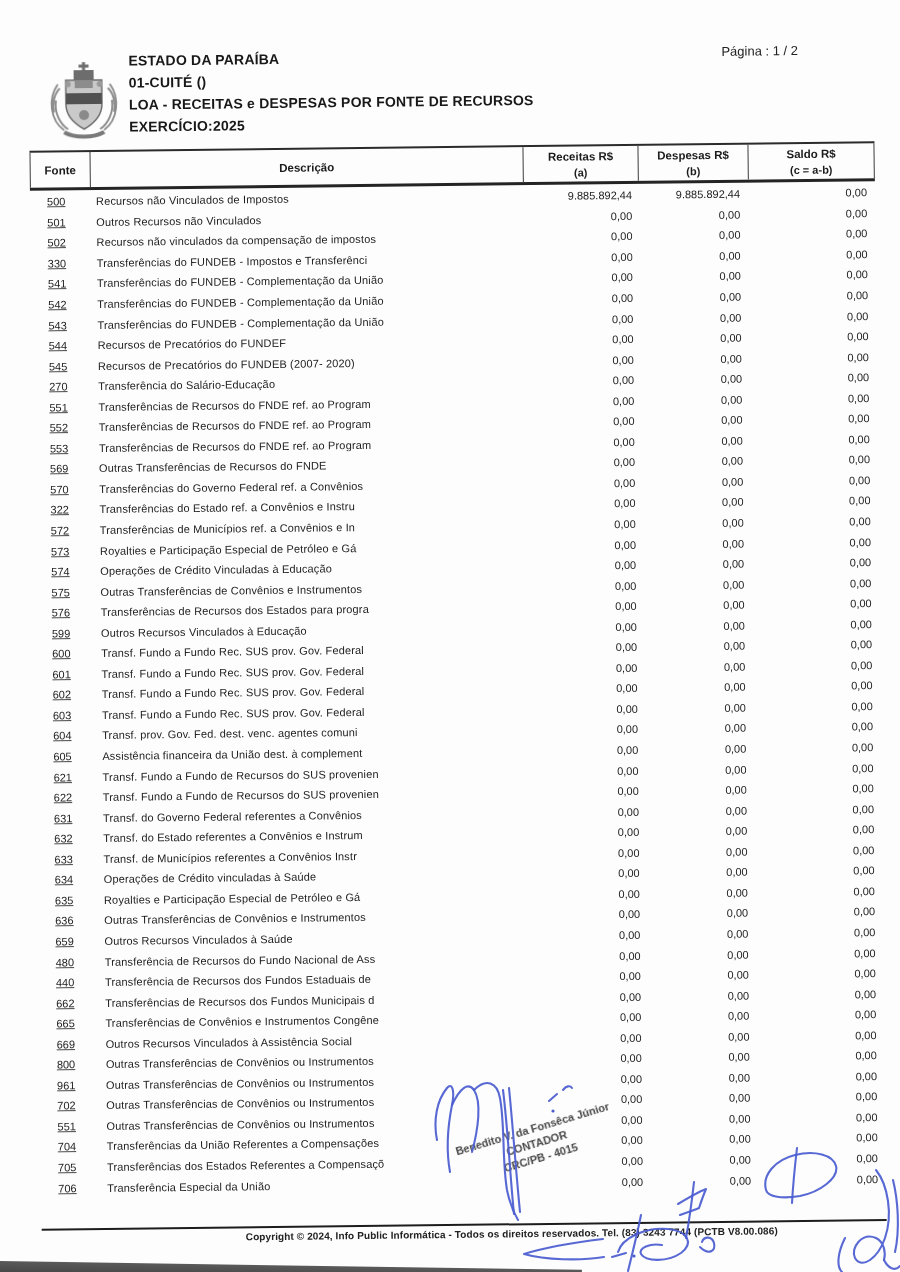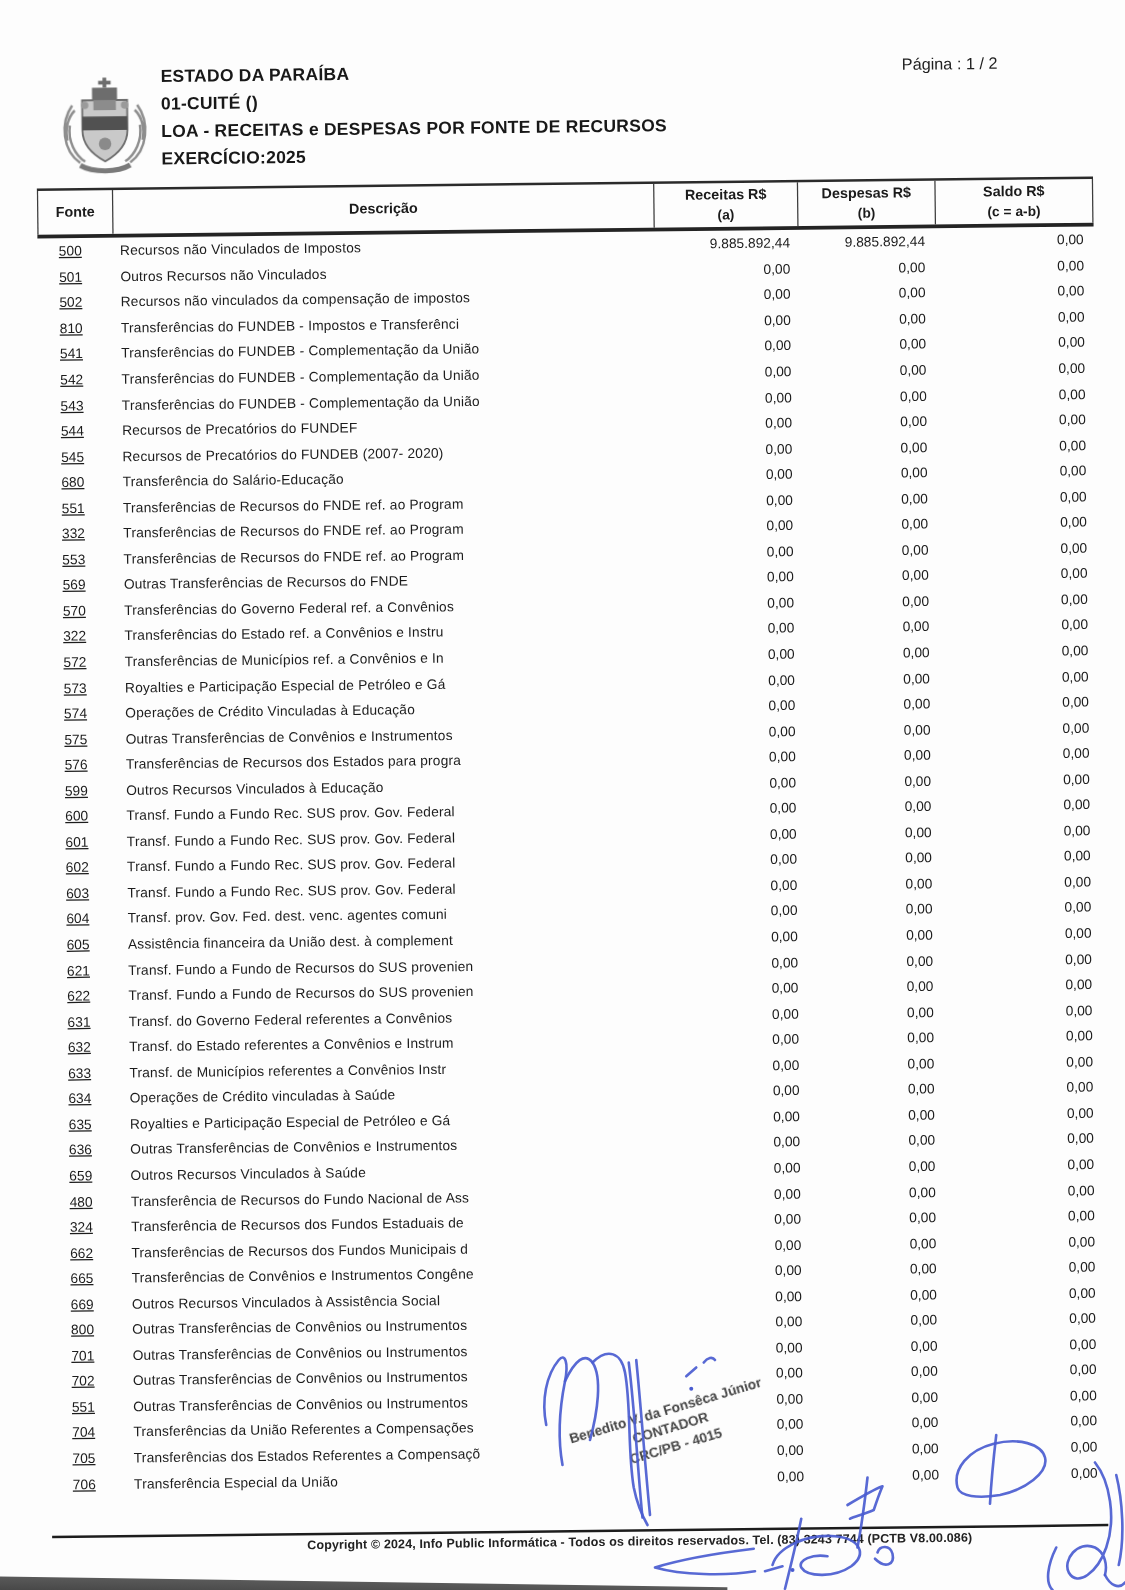--- a/index.html
+++ b/index.html
@@ -137,21 +137,21 @@
         <div class="cell c-saldo">0,00</div>
       </div>
       <div class="row">
         <div class="cell c-fonte">502</div>
         <div class="cell c-descricao">Recursos não vinculados da compensação de impostos</div>
         <div class="cell c-receitas">0,00</div>
         <div class="cell c-despesas">0,00</div>
         <div class="cell c-saldo">0,00</div>
       </div>
       <div class="row">
-        <div class="cell c-fonte">810</div>
+        <div class="cell c-fonte">330</div>
         <div class="cell c-descricao">Transferências do FUNDEB - Impostos e Transferênci</div>
         <div class="cell c-receitas">0,00</div>
         <div class="cell c-despesas">0,00</div>
         <div class="cell c-saldo">0,00</div>
       </div>
       <div class="row">
         <div class="cell c-fonte">541</div>
         <div class="cell c-descricao">Transferências do FUNDEB - Complementação da União</div>
         <div class="cell c-receitas">0,00</div>
         <div class="cell c-despesas">0,00</div>
@@ -179,35 +179,35 @@
         <div class="cell c-saldo">0,00</div>
       </div>
       <div class="row">
         <div class="cell c-fonte">545</div>
         <div class="cell c-descricao">Recursos de Precatórios do FUNDEB (2007- 2020)</div>
         <div class="cell c-receitas">0,00</div>
         <div class="cell c-despesas">0,00</div>
         <div class="cell c-saldo">0,00</div>
       </div>
       <div class="row">
-        <div class="cell c-fonte">680</div>
+        <div class="cell c-fonte">270</div>
         <div class="cell c-descricao">Transferência do Salário-Educação</div>
         <div class="cell c-receitas">0,00</div>
         <div class="cell c-despesas">0,00</div>
         <div class="cell c-saldo">0,00</div>
       </div>
       <div class="row">
         <div class="cell c-fonte">551</div>
         <div class="cell c-descricao">Transferências de Recursos do FNDE ref. ao Program</div>
         <div class="cell c-receitas">0,00</div>
         <div class="cell c-despesas">0,00</div>
         <div class="cell c-saldo">0,00</div>
       </div>
       <div class="row">
-        <div class="cell c-fonte">332</div>
+        <div class="cell c-fonte">552</div>
         <div class="cell c-descricao">Transferências de Recursos do FNDE ref. ao Program</div>
         <div class="cell c-receitas">0,00</div>
         <div class="cell c-despesas">0,00</div>
         <div class="cell c-saldo">0,00</div>
       </div>
       <div class="row">
         <div class="cell c-fonte">553</div>
         <div class="cell c-descricao">Transferências de Recursos do FNDE ref. ao Program</div>
         <div class="cell c-receitas">0,00</div>
         <div class="cell c-despesas">0,00</div>
@@ -382,21 +382,21 @@
         <div class="cell c-saldo">0,00</div>
       </div>
       <div class="row">
         <div class="cell c-fonte">480</div>
         <div class="cell c-descricao">Transferência de Recursos do Fundo Nacional de Ass</div>
         <div class="cell c-receitas">0,00</div>
         <div class="cell c-despesas">0,00</div>
         <div class="cell c-saldo">0,00</div>
       </div>
       <div class="row">
-        <div class="cell c-fonte">324</div>
+        <div class="cell c-fonte">440</div>
         <div class="cell c-descricao">Transferência de Recursos dos Fundos Estaduais de</div>
         <div class="cell c-receitas">0,00</div>
         <div class="cell c-despesas">0,00</div>
         <div class="cell c-saldo">0,00</div>
       </div>
       <div class="row">
         <div class="cell c-fonte">662</div>
         <div class="cell c-descricao">Transferências de Recursos dos Fundos Municipais d</div>
         <div class="cell c-receitas">0,00</div>
         <div class="cell c-despesas">0,00</div>
@@ -417,21 +417,21 @@
         <div class="cell c-saldo">0,00</div>
       </div>
       <div class="row">
         <div class="cell c-fonte">800</div>
         <div class="cell c-descricao">Outras Transferências de Convênios ou Instrumentos</div>
         <div class="cell c-receitas">0,00</div>
         <div class="cell c-despesas">0,00</div>
         <div class="cell c-saldo">0,00</div>
       </div>
       <div class="row">
-        <div class="cell c-fonte">701</div>
+        <div class="cell c-fonte">961</div>
         <div class="cell c-descricao">Outras Transferências de Convênios ou Instrumentos</div>
         <div class="cell c-receitas">0,00</div>
         <div class="cell c-despesas">0,00</div>
         <div class="cell c-saldo">0,00</div>
       </div>
       <div class="row">
         <div class="cell c-fonte">702</div>
         <div class="cell c-descricao">Outras Transferências de Convênios ou Instrumentos</div>
         <div class="cell c-receitas">0,00</div>
         <div class="cell c-despesas">0,00</div>

